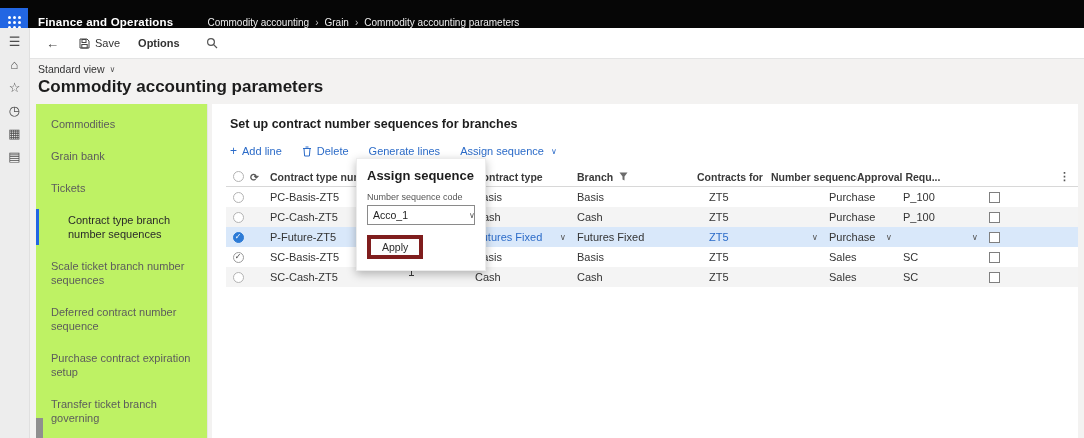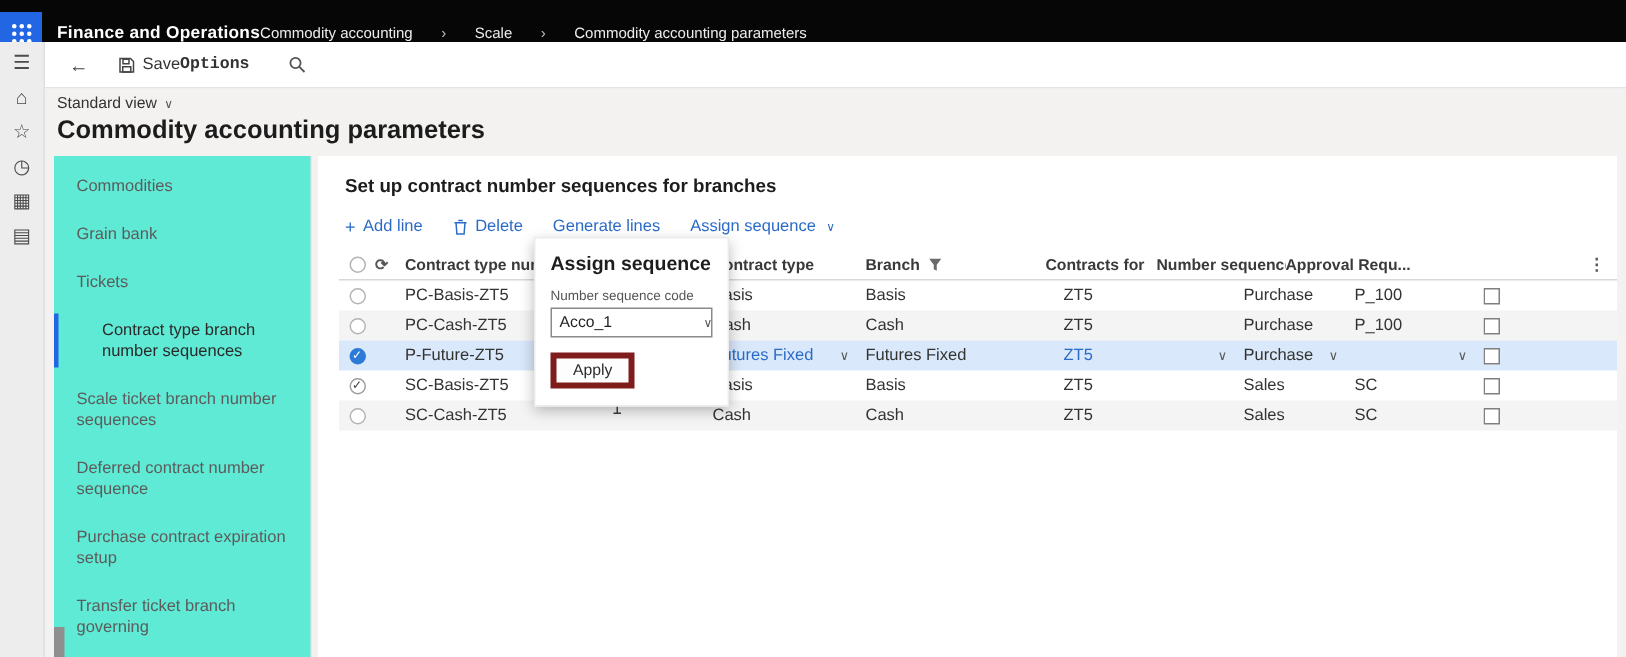--- a/index.html
+++ b/index.html
@@ -11,39 +11,39 @@
     font-family:"Liberation Sans",sans-serif;
     background:#f3f2f1; position:relative; overflow:hidden; color:#333;
   }
   
   .topbar{position:absolute;left:0;top:0;width:1084px;height:44px;background:var(--topbar);
     display:flex;align-items:center;color:#fff;}
   .waffle{width:28px;height:28px;background:var(--accent);display:flex;align-items:center;justify-content:center;flex:0 0 28px;cursor:pointer;}
   .waffle-grid{display:grid;grid-template-columns:repeat(3,3px);grid-template-rows:repeat(3,3px);gap:2px;}
   .waffle-grid i{width:3px;height:3px;background:#fff;border-radius:50%;}
   .app-title{font-size:11.5px;font-weight:bold;margin-left:10px;letter-spacing:.2px;}
-  .crumbs{display:flex;align-items:flex-start;font-size:10px;color:#ececec;gap:19px;}
+  .crumbs{display:flex;align-items:flex-start;margin-left:34px;font-size:10px;color:#ececec;gap:6px;}
   .crumb-sep{font-size:10px;color:#bdbdbd;}
   
   .rail{position:absolute;left:0;top:28px;bottom:0;width:30px;background:#ededed;border-right:1px solid #e0e0e0;
     display:flex;flex-direction:column;align-items:center;padding-top:7px;gap:9px;color:#4c4c4c;}
   .rail .ric{font-size:13px;line-height:14px;height:14px;cursor:pointer;}
   
   .toolbar{position:absolute;left:30px;top:28px;right:0;height:31px;background:#fff;border-bottom:1px solid #e4e4e4;
     display:flex;align-items:center;font-size:11px;color:#323232;}
   .tb-back{margin-left:16px;font-size:13px;color:#444;cursor:pointer;}
   .tb-save{margin-left:20px;display:flex;align-items:center;gap:5px;cursor:pointer;}
-  .tb-options{font-weight:bold;cursor:pointer;font-family:Liberation Mono, monospace;}
+  .tb-options{margin-left:18px;font-weight:bold;cursor:pointer;}
   .tb-search{margin-left:26px;cursor:pointer;display:flex;align-items:center;}
   
   .std-view{position:absolute;left:38px;top:63px;font-size:10.5px;color:#333;display:flex;gap:5px;align-items:center;cursor:pointer;}
   .std-view .chev{font-size:8px;color:#555;}
   .page-title{position:absolute;left:38px;top:77px;font-size:17px;font-weight:bold;color:#1c1c1c;}
   
-  .nav{position:absolute;left:36px;top:104px;width:172px;bottom:0;background:#5eead4;border-right:1px solid #e6e6e6;padding-top:4px;}
+  .nav{position:absolute;left:36px;top:104px;width:172px;bottom:0;background:#bef264;border-right:1px solid #e6e6e6;padding-top:4px;}
   .nav-item{position:relative;padding:9px 10px 9px 15px;font-size:11px;line-height:14px;color:#5c5c5c;cursor:pointer;}
   .nav-item.selected{color:#2a2a2a;padding-left:32px;}
   .nav-item.selected::before{content:"";position:absolute;left:0;top:5px;bottom:5px;width:3px;background:var(--accent);}
   .nav-scroll{position:absolute;left:0;bottom:0;width:7px;height:20px;background:#8f8f8f;}
   
   .main{position:absolute;left:212px;top:104px;width:866px;bottom:0;background:#fff;}
   .section-title{padding:13px 0 0 18px;font-size:12.5px;font-weight:bold;color:#1d1d1d;}
   .actionbar{margin:13px 0 0 18px;display:flex;align-items:center;gap:20px;font-size:11px;color:var(--link);}
   .act{display:flex;align-items:center;gap:5px;cursor:pointer;}
   .act .plus{font-size:12px;}
@@ -105,21 +105,21 @@
         <i></i>
         <i></i>
         <i></i>
         <i></i>
       </div>
   </div>
   <div class="app-title">Finance and Operations</div>
   <div class="crumbs">
     <span>Commodity accounting</span>
     <span class="crumb-sep">›</span>
-    <span>Scale</span>
+    <span>Grain</span>
     <span class="crumb-sep">›</span>
     <span>Commodity accounting parameters</span>
   </div>
 </div>
 
 <div class="rail">
   <div class="ric">☰</div>
   <div class="ric">⌂</div>
   <div class="ric">☆</div>
   <div class="ric">◷</div>

